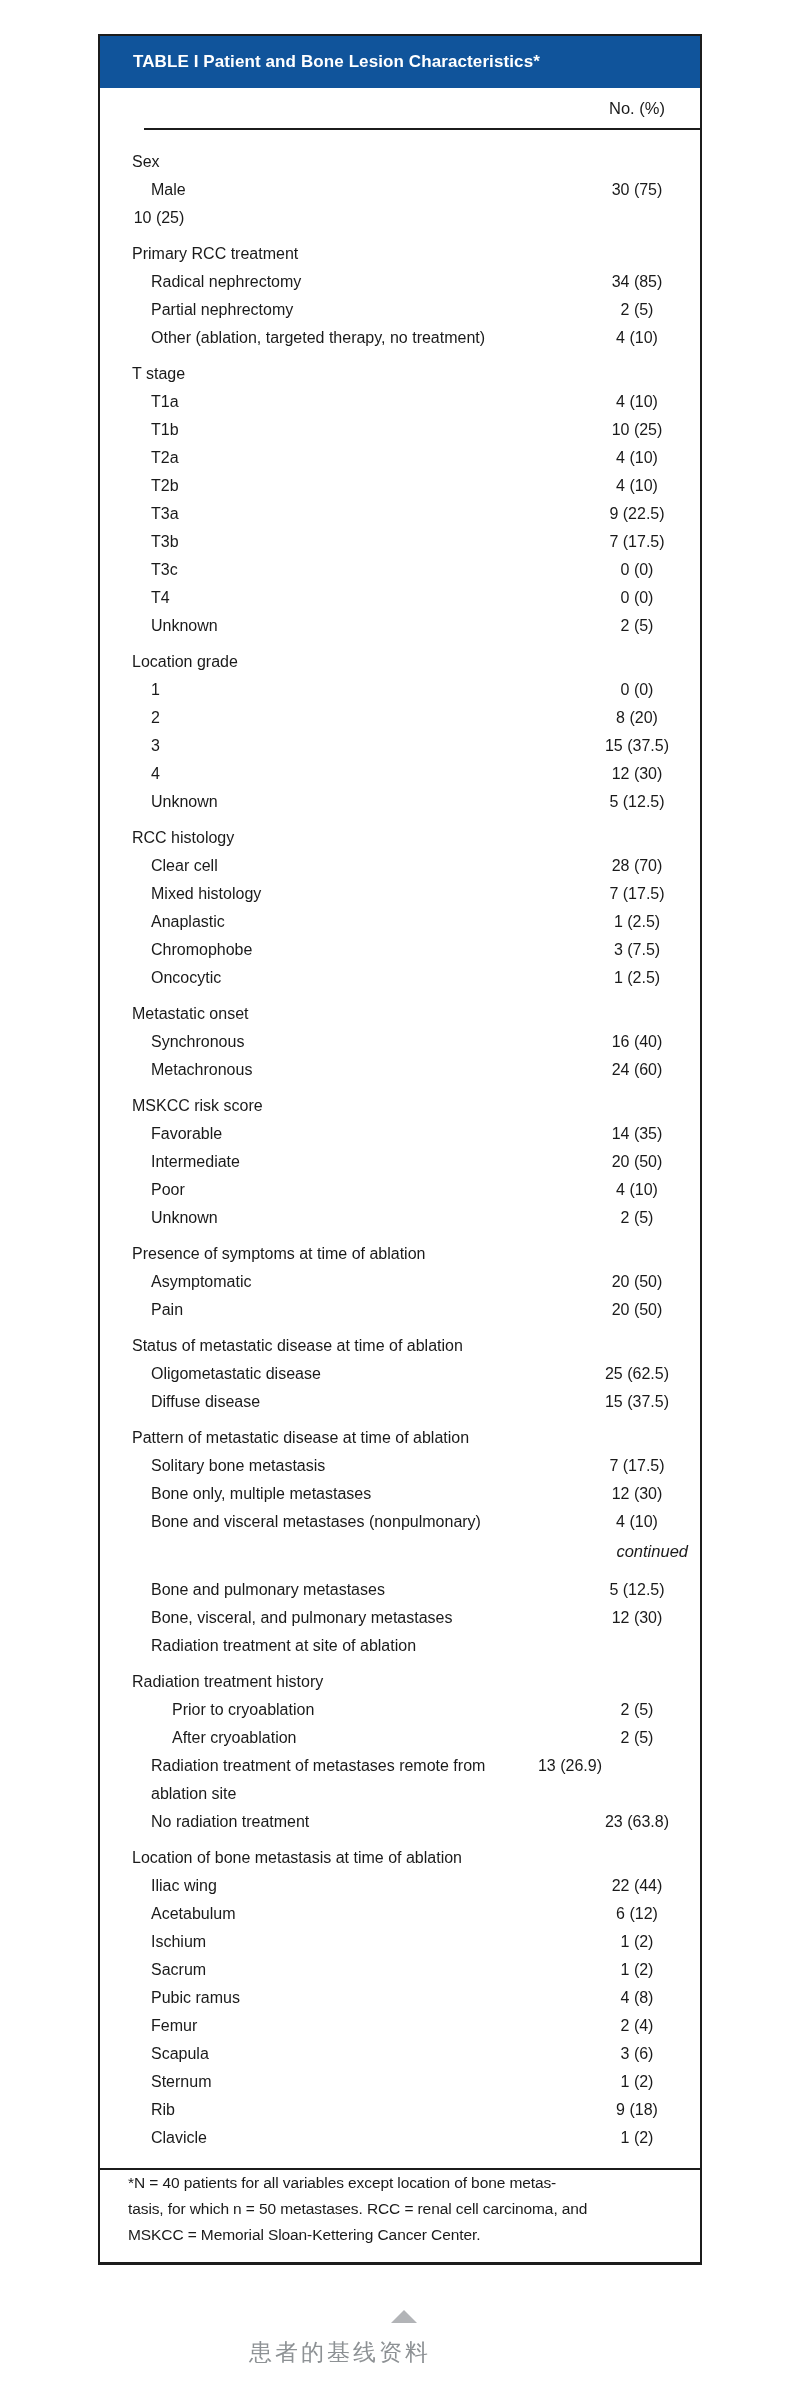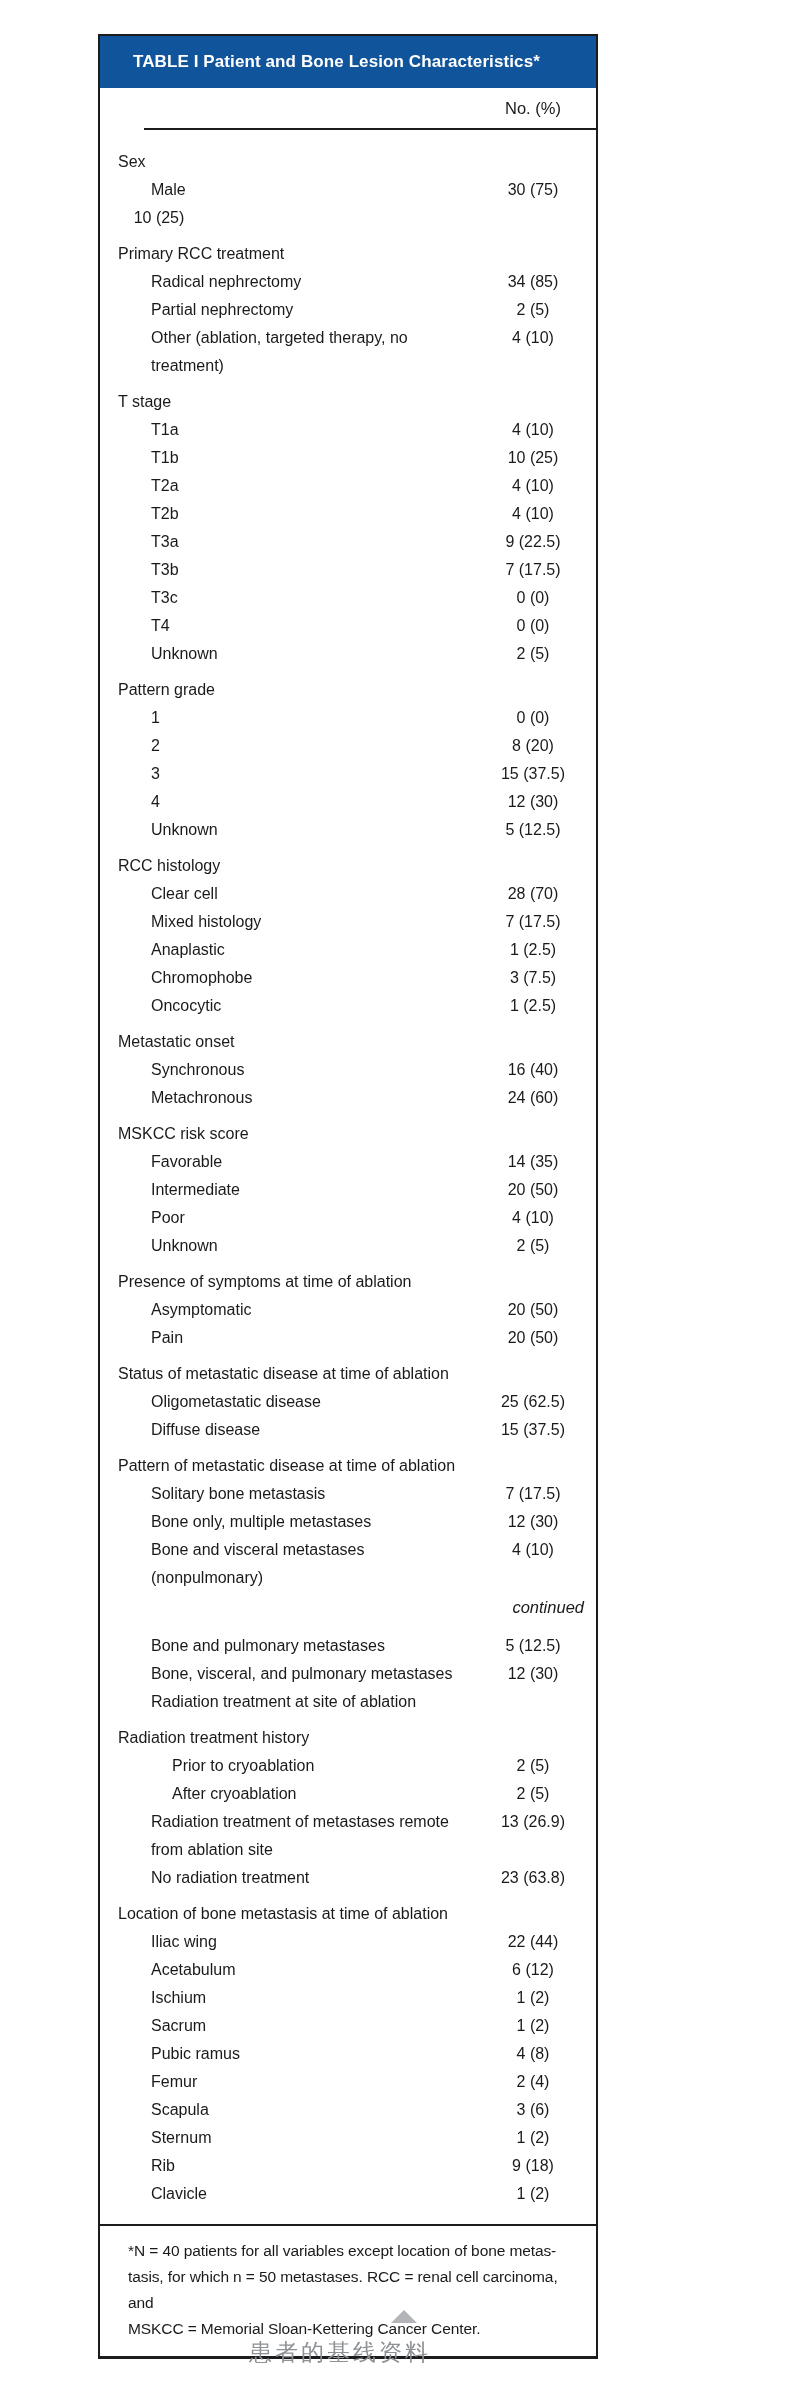--- a/index.html
+++ b/index.html
@@ -1,37 +1,37 @@
 <!DOCTYPE html>
 <html style="--header-bg: #10549b; --header-fg: #ffffff; --caption: #8d9194; --arrow: #b2b4b7;"><head>
 <meta charset="utf-8">
 <style>
   html,body{margin:0;padding:0;background:#ffffff;}
   .page{position:relative;width:800px;height:2396px;background:#ffffff;overflow:hidden;
         font-family:"Liberation Sans",sans-serif;color:#1a1a1a;}
-  .tablebox{position:absolute;left:98px;top:34px;width:500px;box-sizing:border-box;
+  .tablebox{position:absolute;left:98px;top:34px;width:604px;box-sizing:border-box;
             border:2px solid #1c1c1c;border-bottom-width:3px;background:#ffffff;}
   .title-bar{height:52px;background:var(--header-bg,#10549b);display:flex;align-items:center;
              padding-left:33px;}
   .title-text{color:var(--header-fg,#ffffff);font-weight:bold;font-size:17px;letter-spacing:.1px;}
   .colband{height:40px;display:flex;align-items:center;justify-content:flex-end;
            border-bottom:2px solid #1c1c1c;padding-right:4px;margin-left:44px;}
   .colhead{width:118px;text-align:center;font-size:16.5px;}
   .tbody{padding:10px 4px 16px 0;font-size:16px;}
   .row{display:flex;align-items:flex-start;line-height:28px;}
   .row.section{margin-top:8px;}
   .label{flex:1;padding-right:8px;}
-  .ind0{padding-left:18px;}
+  .ind0{padding-left:32px;}
   .ind1{padding-left:51px;}
   .ind2{padding-left:72px;}
   .label.wrap{max-width:352px;}
   .value{width:118px;flex:none;text-align:center;}
   .row.continued{justify-content:flex-end;margin:2px 0 12px 0;}
   .continued-label{font-style:italic;font-size:16.5px;line-height:26px;padding-right:8px;}
-  .footnote{border-top:2px solid #1c1c1c;padding:12px 18px 14px 28px;
+  .footnote{border-top:2px solid #1c1c1c;padding:0 18px 14px 28px;
             font-size:15.5px;line-height:26px;letter-spacing:-.1px;}
   .pointer{position:absolute;left:391px;top:2310px;width:0;height:0;
            border-left:13px solid transparent;border-right:13px solid transparent;
            border-bottom:13px solid var(--arrow,#b2b4b7);}
   .caption{position:absolute;left:0;top:2337px;width:680px;text-align:center;
            font-size:23px;color:var(--caption,#8d9194);letter-spacing:3px;}
 </style>
 </head>
 <body>
 
@@ -105,21 +105,21 @@
         </div>
         <div class="row">
           <div class="label ind1">T4</div>
           <div class="value">0 (0)</div>
         </div>
         <div class="row">
           <div class="label ind1">Unknown</div>
           <div class="value">2 (5)</div>
         </div>
         <div class="row section">
-          <div class="label ind0">Pattern grade</div>
+          <div class="label ind0">Location grade</div>
           <div class="value"></div>
         </div>
         <div class="row">
           <div class="label ind1">1</div>
           <div class="value">0 (0)</div>
         </div>
         <div class="row">
           <div class="label ind1">2</div>
           <div class="value">8 (20)</div>
         </div>

